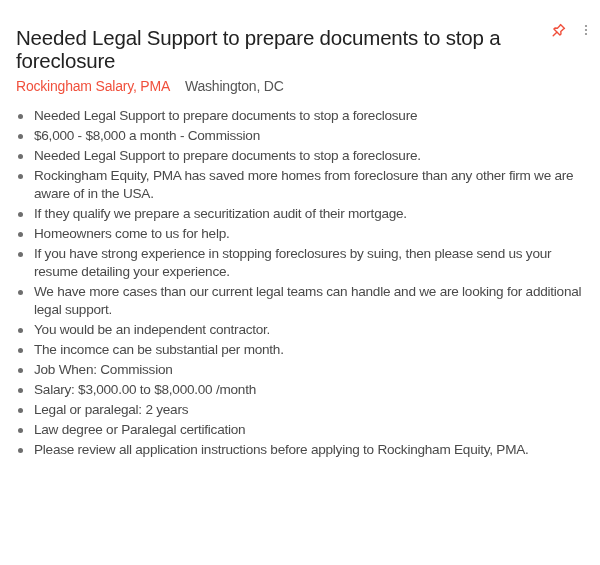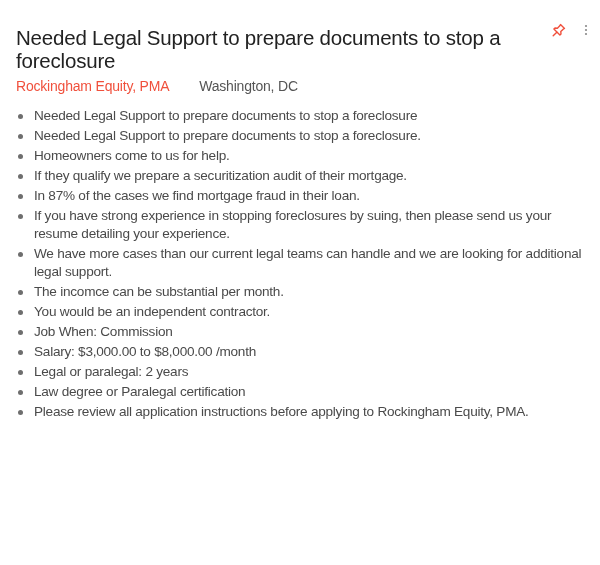--- a/index.html
+++ b/index.html
@@ -6,21 +6,21 @@
     body { width:600px; height:565px; overflow:hidden; position:relative;
            font-family:"Liberation Sans", "DejaVu Sans", sans-serif; }
     .card { position:absolute; left:0; top:11px; width:600px; height:565px; }
     .title { position:absolute; left:16px; top:15px; width:520px; margin:0;
              font-size:20.5px; line-height:23px; font-weight:normal; color:#222222;
              letter-spacing:-0.2px; }
     .pin { position:absolute; left:551px; top:11px; width:16px; height:16px; cursor:pointer; }
     .more { position:absolute; left:582px; top:11px; width:8px; height:16px; cursor:pointer; }
     .meta { position:absolute; left:16px; top:66px; font-size:14px; line-height:18px; white-space:nowrap; }
     .company { color:#f0503c; cursor:pointer; letter-spacing:-0.2px; }
-    .location { color:#555555; margin-left:26px; letter-spacing:-0.2px; }
+    .location { color:#555555; margin-left:11px; letter-spacing:-0.2px; }
     .list { position:absolute; left:16px; top:96px; width:580px; margin:0; padding:0; list-style:none; }
     .list li { position:relative; padding-left:18px; font-size:13.6px; line-height:18px;
                color:#4a4a4a; margin-bottom:2px; letter-spacing:-0.25px; }
     .list li::before { content:""; position:absolute; left:2px; top:7px; width:5px; height:5px;
                        border-radius:50%; background:#6e6e6e; }
   </style>
 </head>
 <body>
 
 <div class="card">
@@ -37,33 +37,34 @@
 
   <span class="more">
     <svg width="8" height="16" viewBox="0 0 8 16">
       <circle cx="4" cy="4" r="1.1" fill="#8a8a8a"></circle>
       <circle cx="4" cy="8" r="1.1" fill="#8a8a8a"></circle>
       <circle cx="4" cy="12" r="1.1" fill="#8a8a8a"></circle>
     </svg>
   </span>
 
   <div class="meta">
-    <span class="company">Rockingham Equity, PMA</span>
+    <span class="company">Rockingham Salary, PMA</span>
     <span class="location">Washington, DC</span>
   </div>
 
   <ul class="list">
     <li>Needed Legal Support to prepare documents to stop a foreclosure</li>
+    <li>$6,000 - $8,000 a month - Commission</li>
     <li>Needed Legal Support to prepare documents to stop a foreclosure.</li>
+    <li>Rockingham Equity, PMA has saved more homes from foreclosure than any other firm we are aware of in the USA.</li>
+    <li>If they qualify we prepare a securitization audit of their mortgage.</li>
     <li>Homeowners come to us for help.</li>
-    <li>If they qualify we prepare a securitization audit of their mortgage.</li>
-    <li>In 87% of the cases we find mortgage fraud in their loan.</li>
     <li>If you have strong experience in stopping foreclosures by suing, then please send us your resume detailing your experience.</li>
     <li>We have more cases than our current legal teams can handle and we are looking for additional legal support.</li>
+    <li>You would be an independent contractor.</li>
     <li>The incomce can be substantial per month.</li>
-    <li>You would be an independent contractor.</li>
     <li>Job When: Commission</li>
     <li>Salary: $3,000.00 to $8,000.00 /month</li>
     <li>Legal or paralegal: 2 years</li>
     <li>Law degree or Paralegal certification</li>
     <li>Please review all application instructions before applying to Rockingham Equity, PMA.</li>
   </ul>
 </div>
 
 </body></html>

